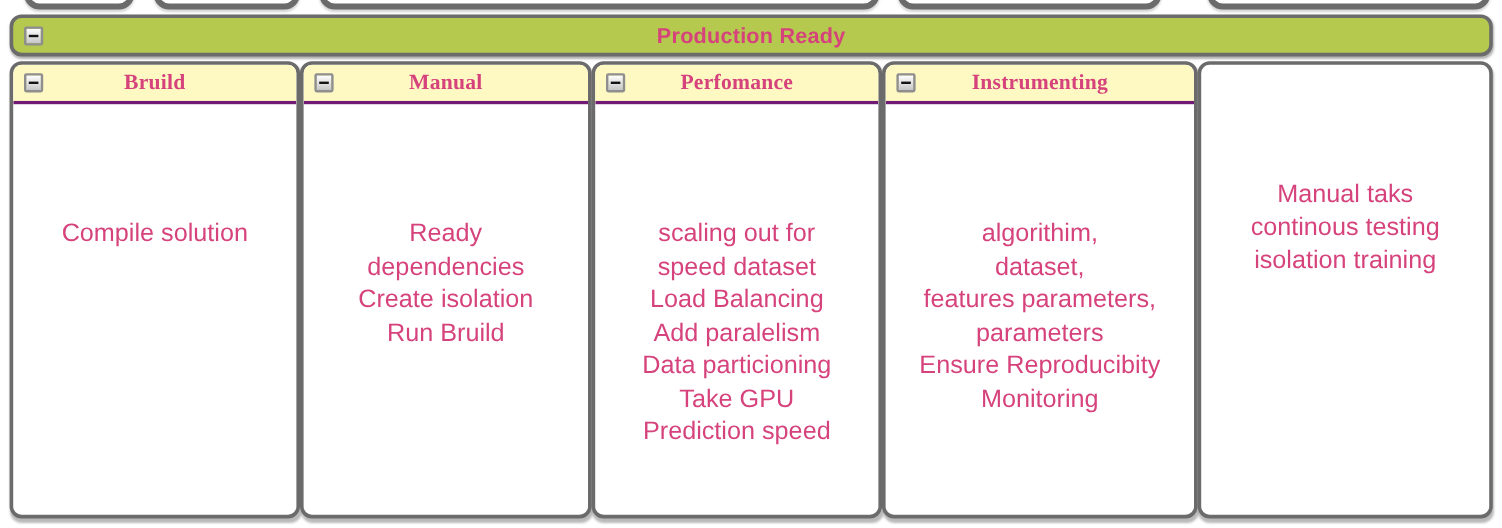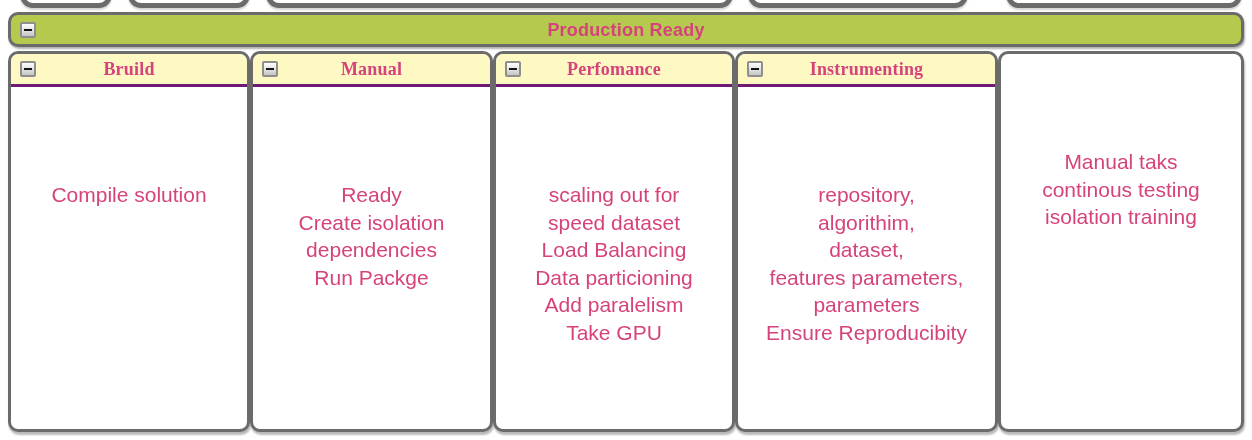--- a/index.html
+++ b/index.html
@@ -128,55 +128,56 @@
       </div>
       <div class="column" style="left: 250px; width: 243px;">
         <div class="col-header">
           <button class="collapse-btn">
             <span class="minus-glyph"></span>
           </button>
           <div class="node-title">Manual</div>
         </div>
         <div class="col-body">
           <div class="body-line">Ready</div>
+          <div class="body-line">dependencies</div>
           <div class="body-line">Create isolation</div>
-          <div class="body-line">dependencies</div>
-          <div class="body-line">Run Packge</div>
+          <div class="body-line">Run Bruild</div>
         </div>
       </div>
       <div class="column" style="left: 493px; width: 242px;">
         <div class="col-header">
           <button class="collapse-btn">
             <span class="minus-glyph"></span>
           </button>
           <div class="node-title">Perfomance</div>
         </div>
         <div class="col-body">
           <div class="body-line">scaling out for</div>
           <div class="body-line">speed dataset</div>
           <div class="body-line">Load Balancing</div>
+          <div class="body-line">Add paralelism</div>
           <div class="body-line">Data particioning</div>
-          <div class="body-line">Add paralelism</div>
           <div class="body-line">Take GPU</div>
+          <div class="body-line">Prediction speed</div>
         </div>
       </div>
       <div class="column" style="left: 735px; width: 263px;">
         <div class="col-header">
           <button class="collapse-btn">
             <span class="minus-glyph"></span>
           </button>
           <div class="node-title">Instrumenting</div>
         </div>
         <div class="col-body">
-          <div class="body-line">repository,</div>
           <div class="body-line">algorithim,</div>
           <div class="body-line">dataset,</div>
           <div class="body-line">features parameters,</div>
           <div class="body-line">parameters</div>
           <div class="body-line">Ensure Reproducibity</div>
+          <div class="body-line">Monitoring</div>
         </div>
       </div>
       <div class="column" style="left: 998px; width: 246px;">
         <div class="col-body">
           <div class="body-line">Manual taks</div>
           <div class="body-line">continous testing</div>
           <div class="body-line">isolation training</div>
         </div>
       </div>
     </div>

